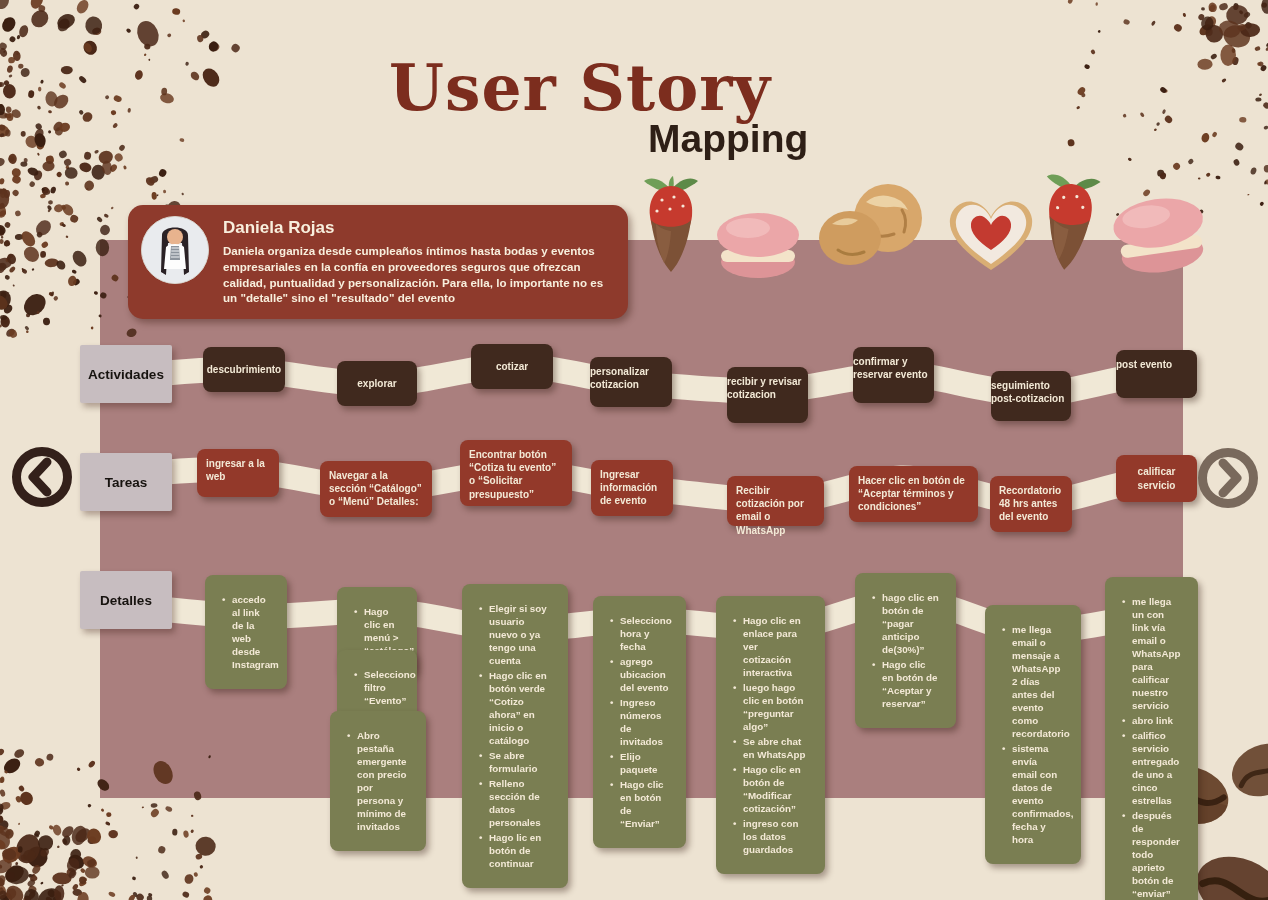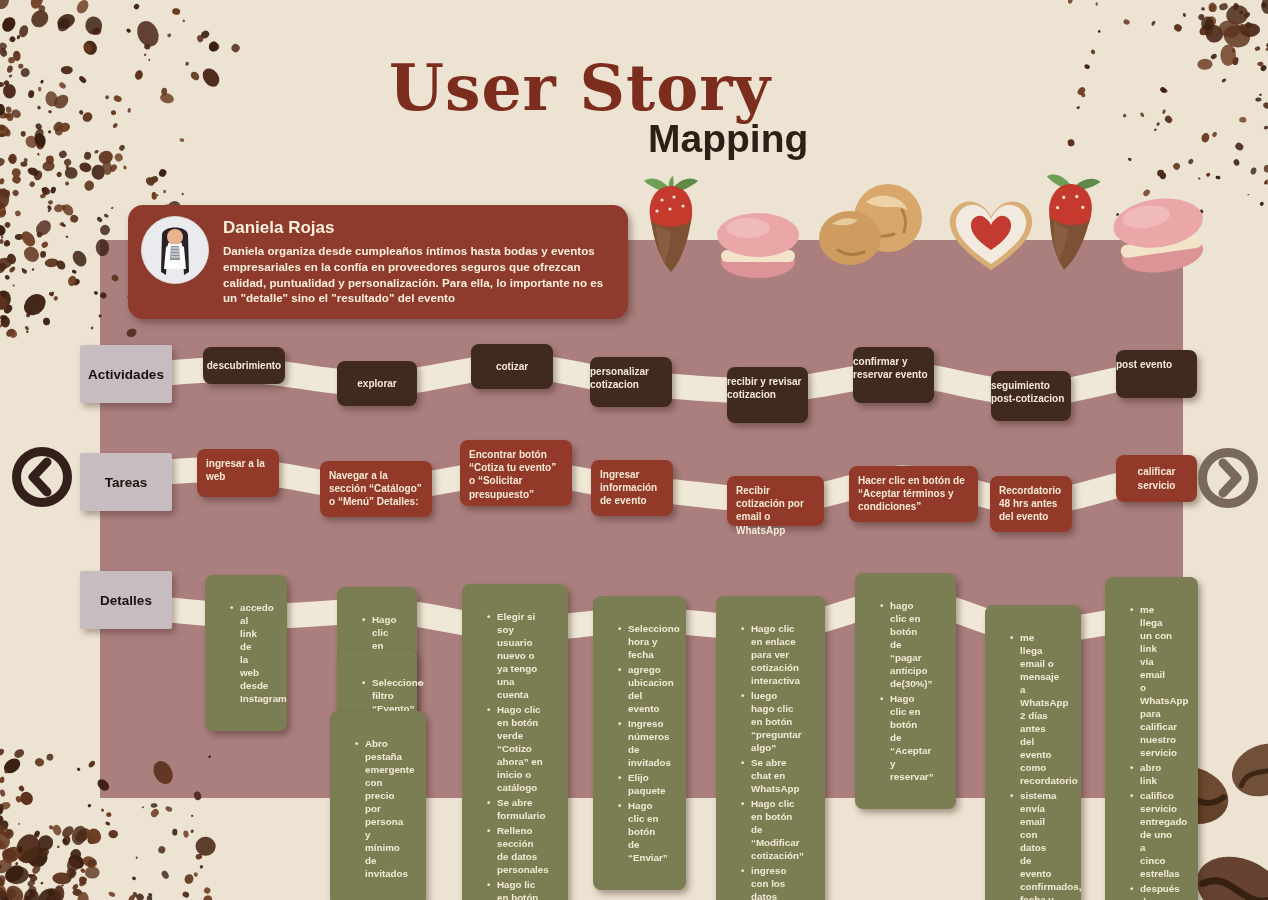--- a/index.html
+++ b/index.html
@@ -44,21 +44,21 @@
 
   
   .card{
     position:absolute;border-radius:8px;color:#f3e9d6;font-weight:700;
     box-shadow:3px 4px 6px rgba(50,25,15,.38);z-index:5;box-sizing:border-box;
   }
   .act{background:#40291e;font-size:10px;line-height:1.3;padding:8px 0;}
   .task{background:#93392a;font-size:10px;line-height:1.32;padding:8px 9px;}
   .det{background:#7a7e52;font-size:9.8px;line-height:1.33;padding:10px 9px 10px 7px;}
   .ctr{display:flex;align-items:center;justify-content:center;text-align:center;padding:4px;}
-  .det ul{margin:16px;padding:0 0 0 12px;list-style:none;}
+  .det ul{margin:8px;padding:0 0 0 12px;list-style:none;}
   .det li{position:relative;margin:0 0 2px 0;}
   .det li::before{content:"•";position:absolute;left:-10px;top:0;}
 
   
   .nav-arrow{position:absolute;width:64px;height:64px;z-index:8;cursor:pointer;}
 </style>
 </head>
 <body>
 
 <div class="stage">
@@ -618,21 +618,21 @@
       </svg>
     </div>
     <div class="p-name">Daniela Rojas</div>
     <div class="p-desc">Daniela organiza desde cumpleaños íntimos hasta bodas y eventos empresariales en la confía en proveedores seguros que ofrezcan calidad, puntualidad y personalización. Para ella, lo importante no es un "detalle" sino el "resultado" del evento</div>
   </div>
 
   <div class="row-label" style="top:345px">Actividades</div>
   <div class="row-label" style="top:453px">Tareas</div>
   <div class="row-label" style="top:571px">Detalles</div>
 
-  <div class="card act ctr" style="left:203px;top:347px;width:82px;height:37px">
+  <div class="card act ctr" style="left:203px;top:347px;width:82px;height:45px">
       <span>descubrimiento</span>
     </div>
   <div class="card act ctr" style="left:337px;top:361px;width:80px;height:45px">
       <span>explorar</span>
     </div>
   <div class="card act ctr" style="left:471px;top:344px;width:82px;height:45px">
       <span>cotizar</span>
     </div>
   <div class="card act" style="left:590px;top:357px;width:82px;height:50px"><span>personalizar cotizacion</span></div>
   <div class="card act" style="left:727px;top:367px;width:81px;height:56px"><span>recibir y revisar cotizacion</span></div>

